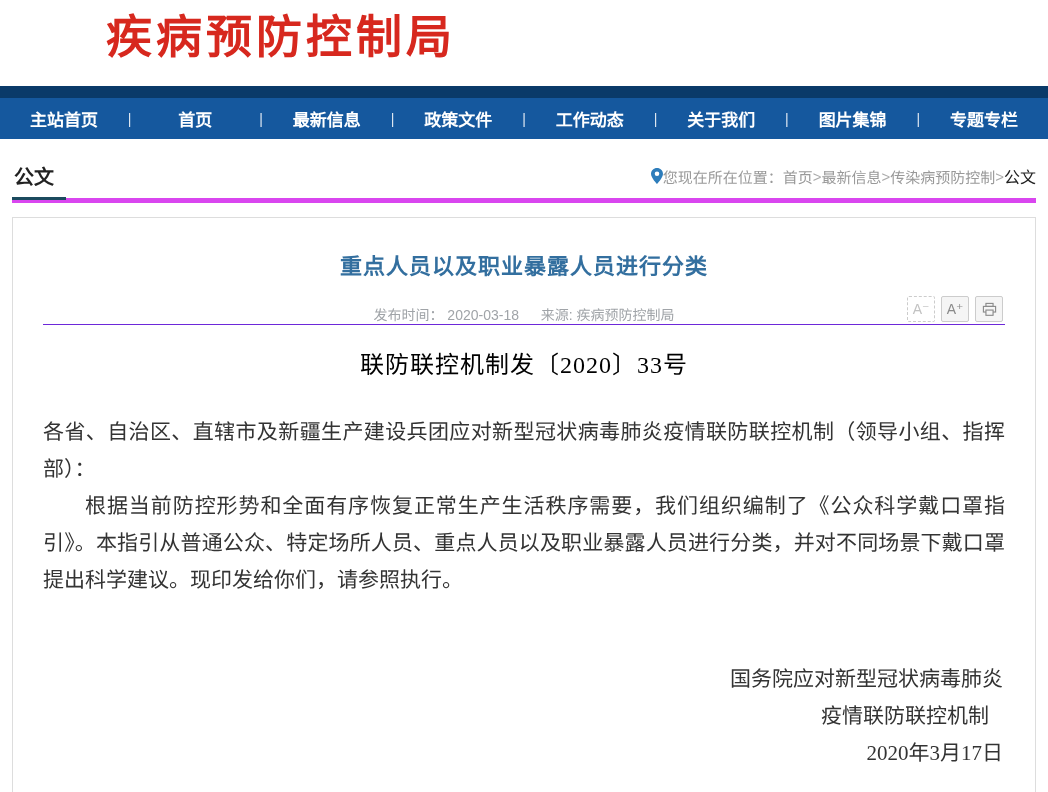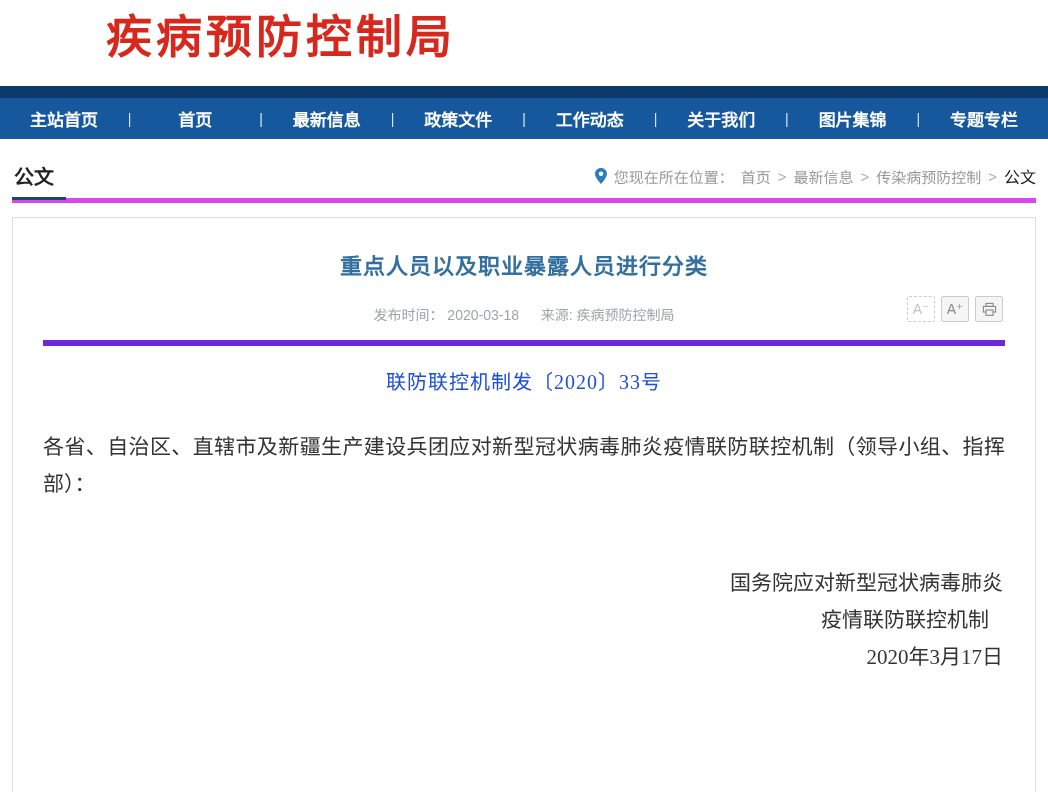--- a/index.html
+++ b/index.html
@@ -44,21 +44,21 @@
     display:flex;justify-content:space-between;align-items:flex-end;
     border-bottom:5px solid #d946ef;
   }
   .section-title{
     font-size:20px;font-weight:bold;color:#222;
     padding:0 12px 7px 2px;
     border-bottom:3px solid var(--section-underline);
     margin-bottom:-2px;
   }
   .breadcrumb{
-    display:flex;align-items:center;gap:7px;
+    display:flex;align-items:center;
     padding-bottom:10px;
     font-size:15px;color:#999;
   }
   .pin{display:inline-flex;align-items:center;color:var(--crumb-pin);}
   .crumb-link{color:#999;text-decoration:none;cursor:pointer;}
   .crumb-sep{color:#aaa;}
   .crumb-current{color:#222;font-size:16px;}
   
   .content-box{
     margin:14px 12px 0 12px;
@@ -68,23 +68,23 @@
     position:relative;
     background:#fff;
   }
   .article-title{
     margin-top:30px;text-align:center;
     font-size:22px;font-weight:600;letter-spacing:1px;
     color:var(--title-blue);
   }
   .meta-row{
     position:relative;
-    margin-top:24px;padding-bottom:16px;
+    margin-top:24px;
     text-align:center;font-size:14px;color:#a0a4a8;
-    border-bottom:6px solid #6d28d9;
+    border-bottom:1px solid #6d28d9;
   }
   .meta-row .sp{display:inline-block;width:14px;}
   .toolbar{
     position:absolute;right:2px;top:-8px;
     display:flex;gap:6px;
   }
   .tbtn{
     width:28px;height:26px;
     display:flex;align-items:center;justify-content:center;
     font-family:"Liberation Sans","DejaVu Sans",sans-serif;
@@ -94,21 +94,21 @@
   }
   .tbtn-dashed{border:1px dashed #ccc;background:#fff;color:#c2c2c2;}
   .tbtn svg{display:block;}
   
   .doc{
     font-family:"Liberation Serif","DejaVu Serif",serif;
     color:#333;
   }
   .doc-number{
     margin-top:20px;text-align:center;
-    font-size:20px;color:#1d4ed8;letter-spacing:1px;
+    font-size:24px;color:#000000;letter-spacing:1px;
   }
   .doc-text{margin-top:34px;font-size:21px;line-height:37px;}
   .para{text-align:justify;}
   .para-indent{text-indent:2em;}
   .signature{
     margin-top:62px;
     font-size:21px;line-height:37px;text-align:right;color:#333;
   }
   .sig-1{padding-right:2px;}
   .sig-2{padding-right:16px;}
@@ -186,20 +186,21 @@
         </span>
       </button>
     </div>
   </div>
 
   <div class="doc">
     <div class="doc-number">联防联控机制发〔2020〕33号</div>
 
     <div class="doc-text">
       <p class="para">各省、自治区、直辖市及新疆生产建设兵团应对新型冠状病毒肺炎疫情联防联控机制（领导小组、指挥部）：</p>
+      <p class="para para-indent">根据当前防控形势和全面有序恢复正常生产生活秩序需要，我们组织编制了《公众科学戴口罩指引》。本指引从普通公众、特定场所人员、重点人员以及职业暴露人员进行分类，并对不同场景下戴口罩提出科学建议。现印发给你们，请参照执行。</p>
     </div>
 
     <div class="signature">
       <div class="sig-1">国务院应对新型冠状病毒肺炎</div>
       <div class="sig-2">疫情联防联控机制</div>
       <div class="sig-4">2020年3月17日</div>
     </div>
 
   </div>
 

